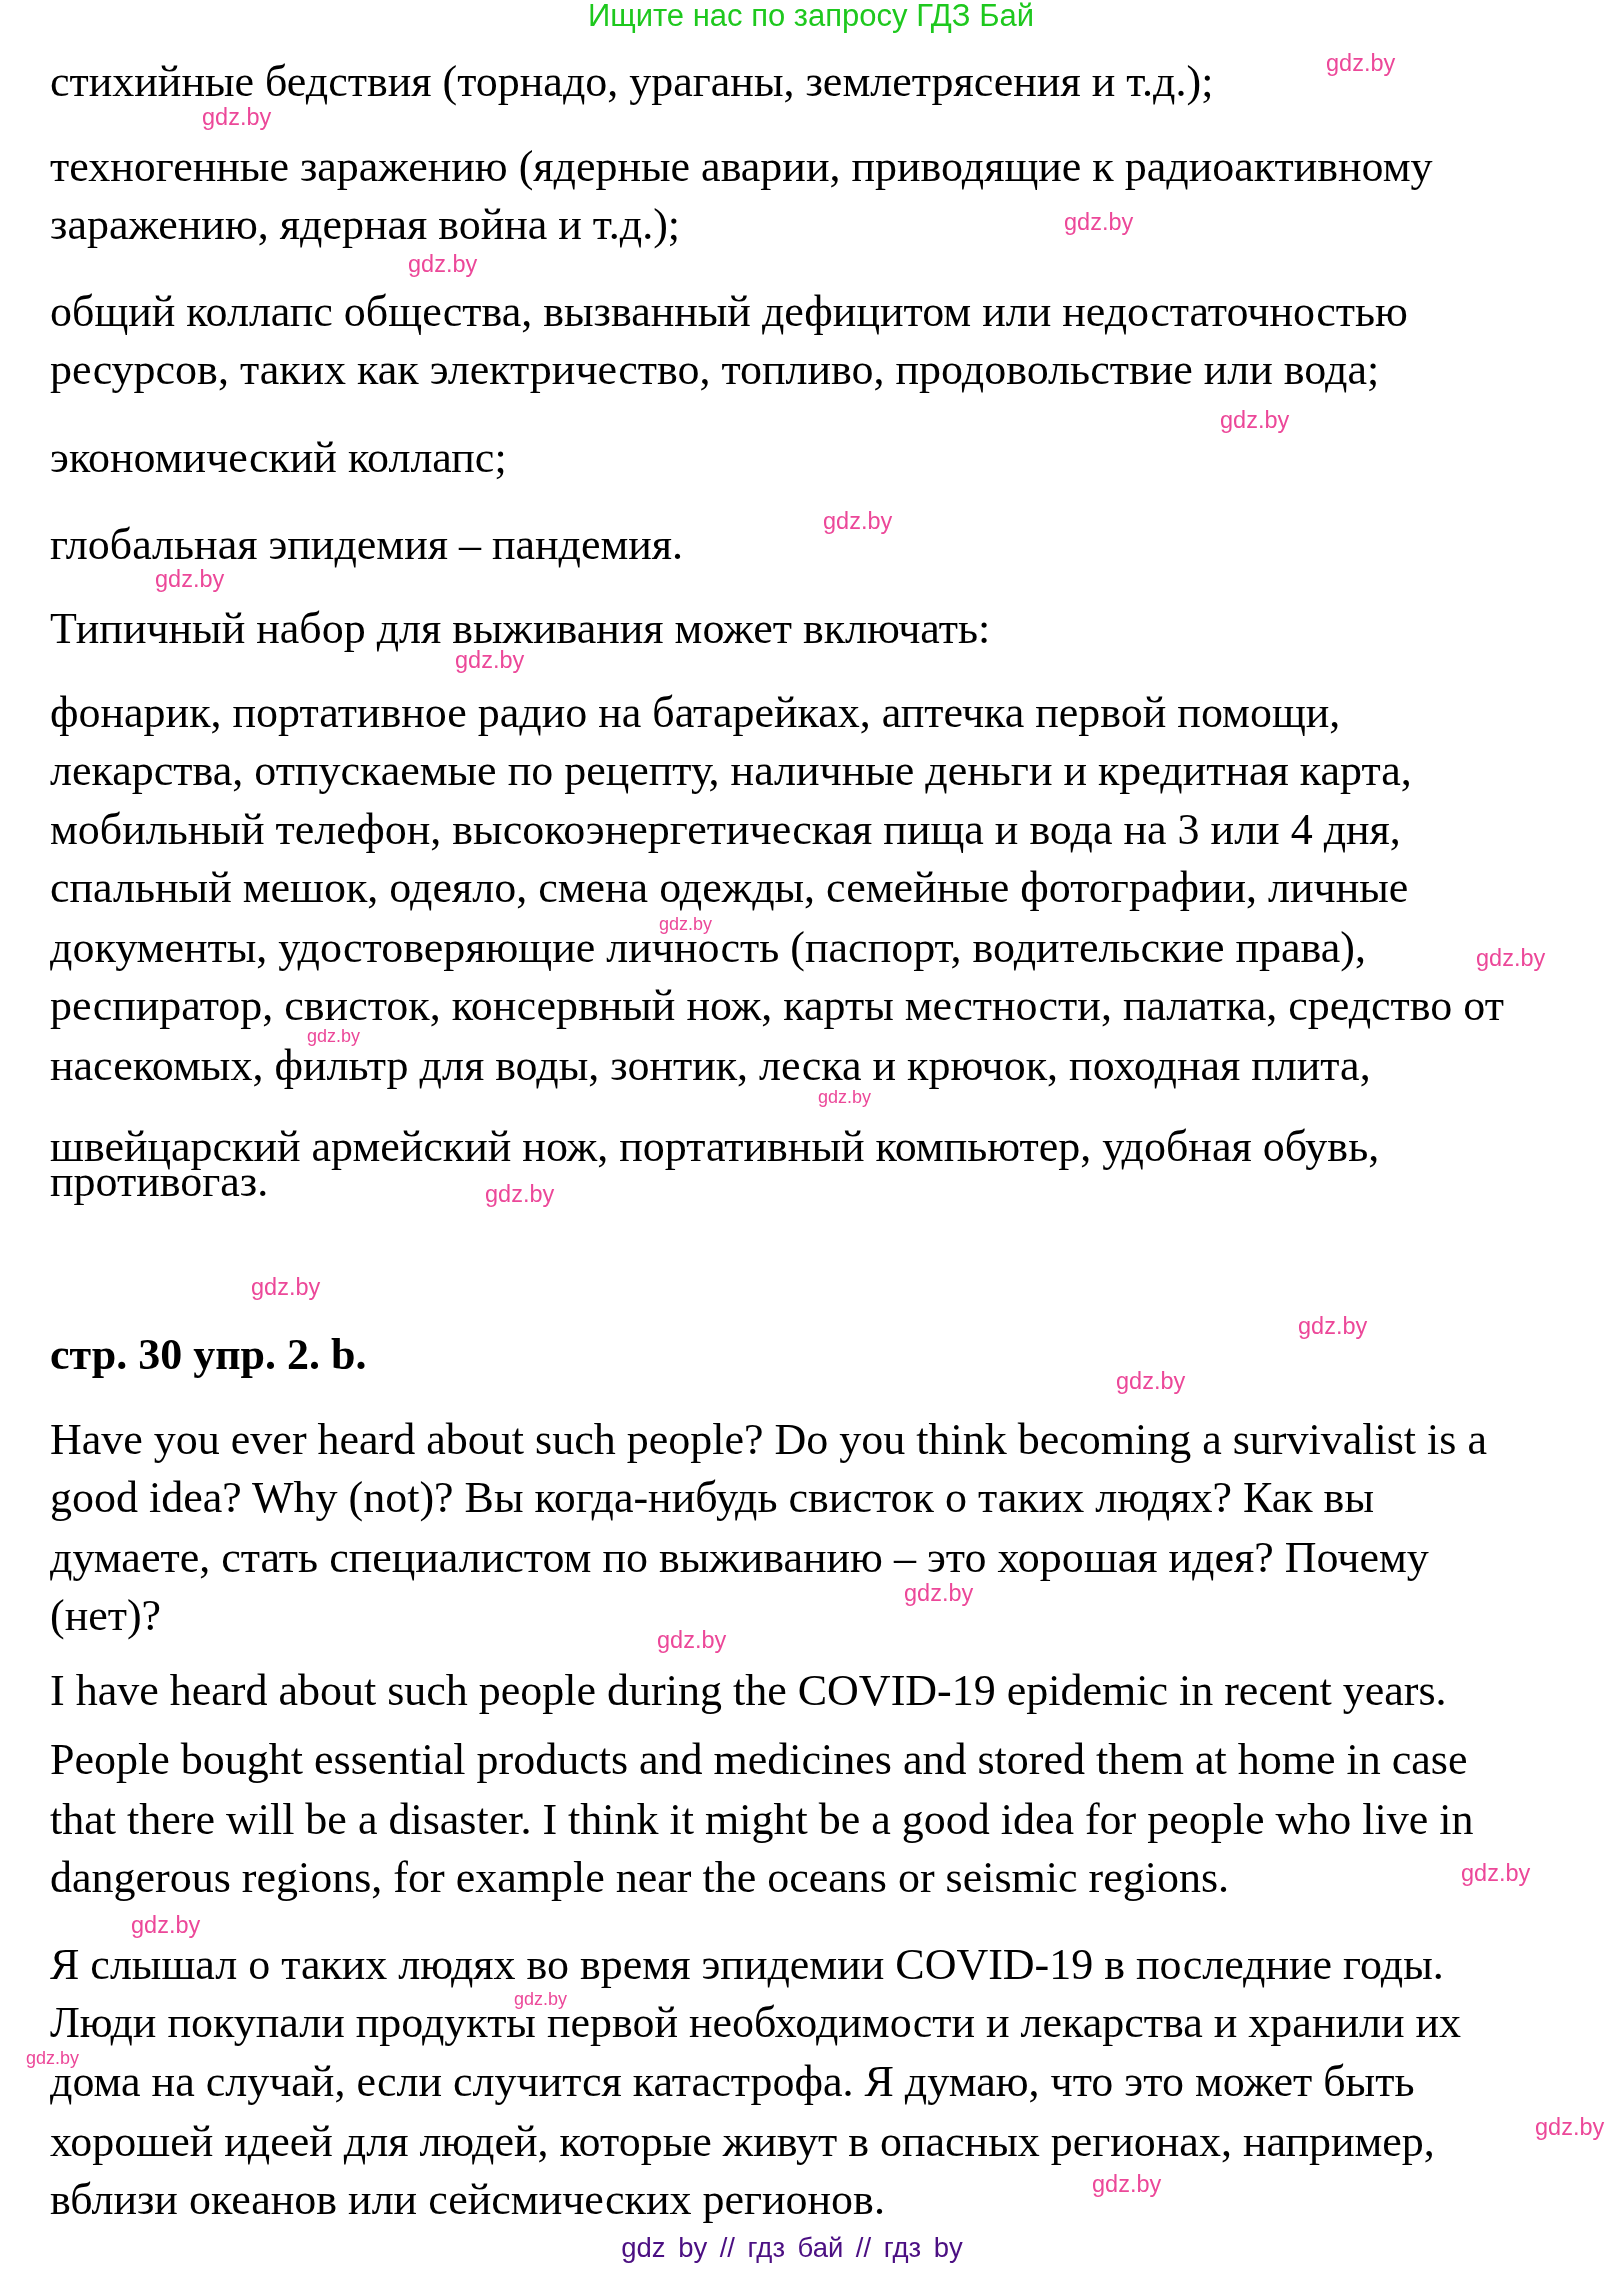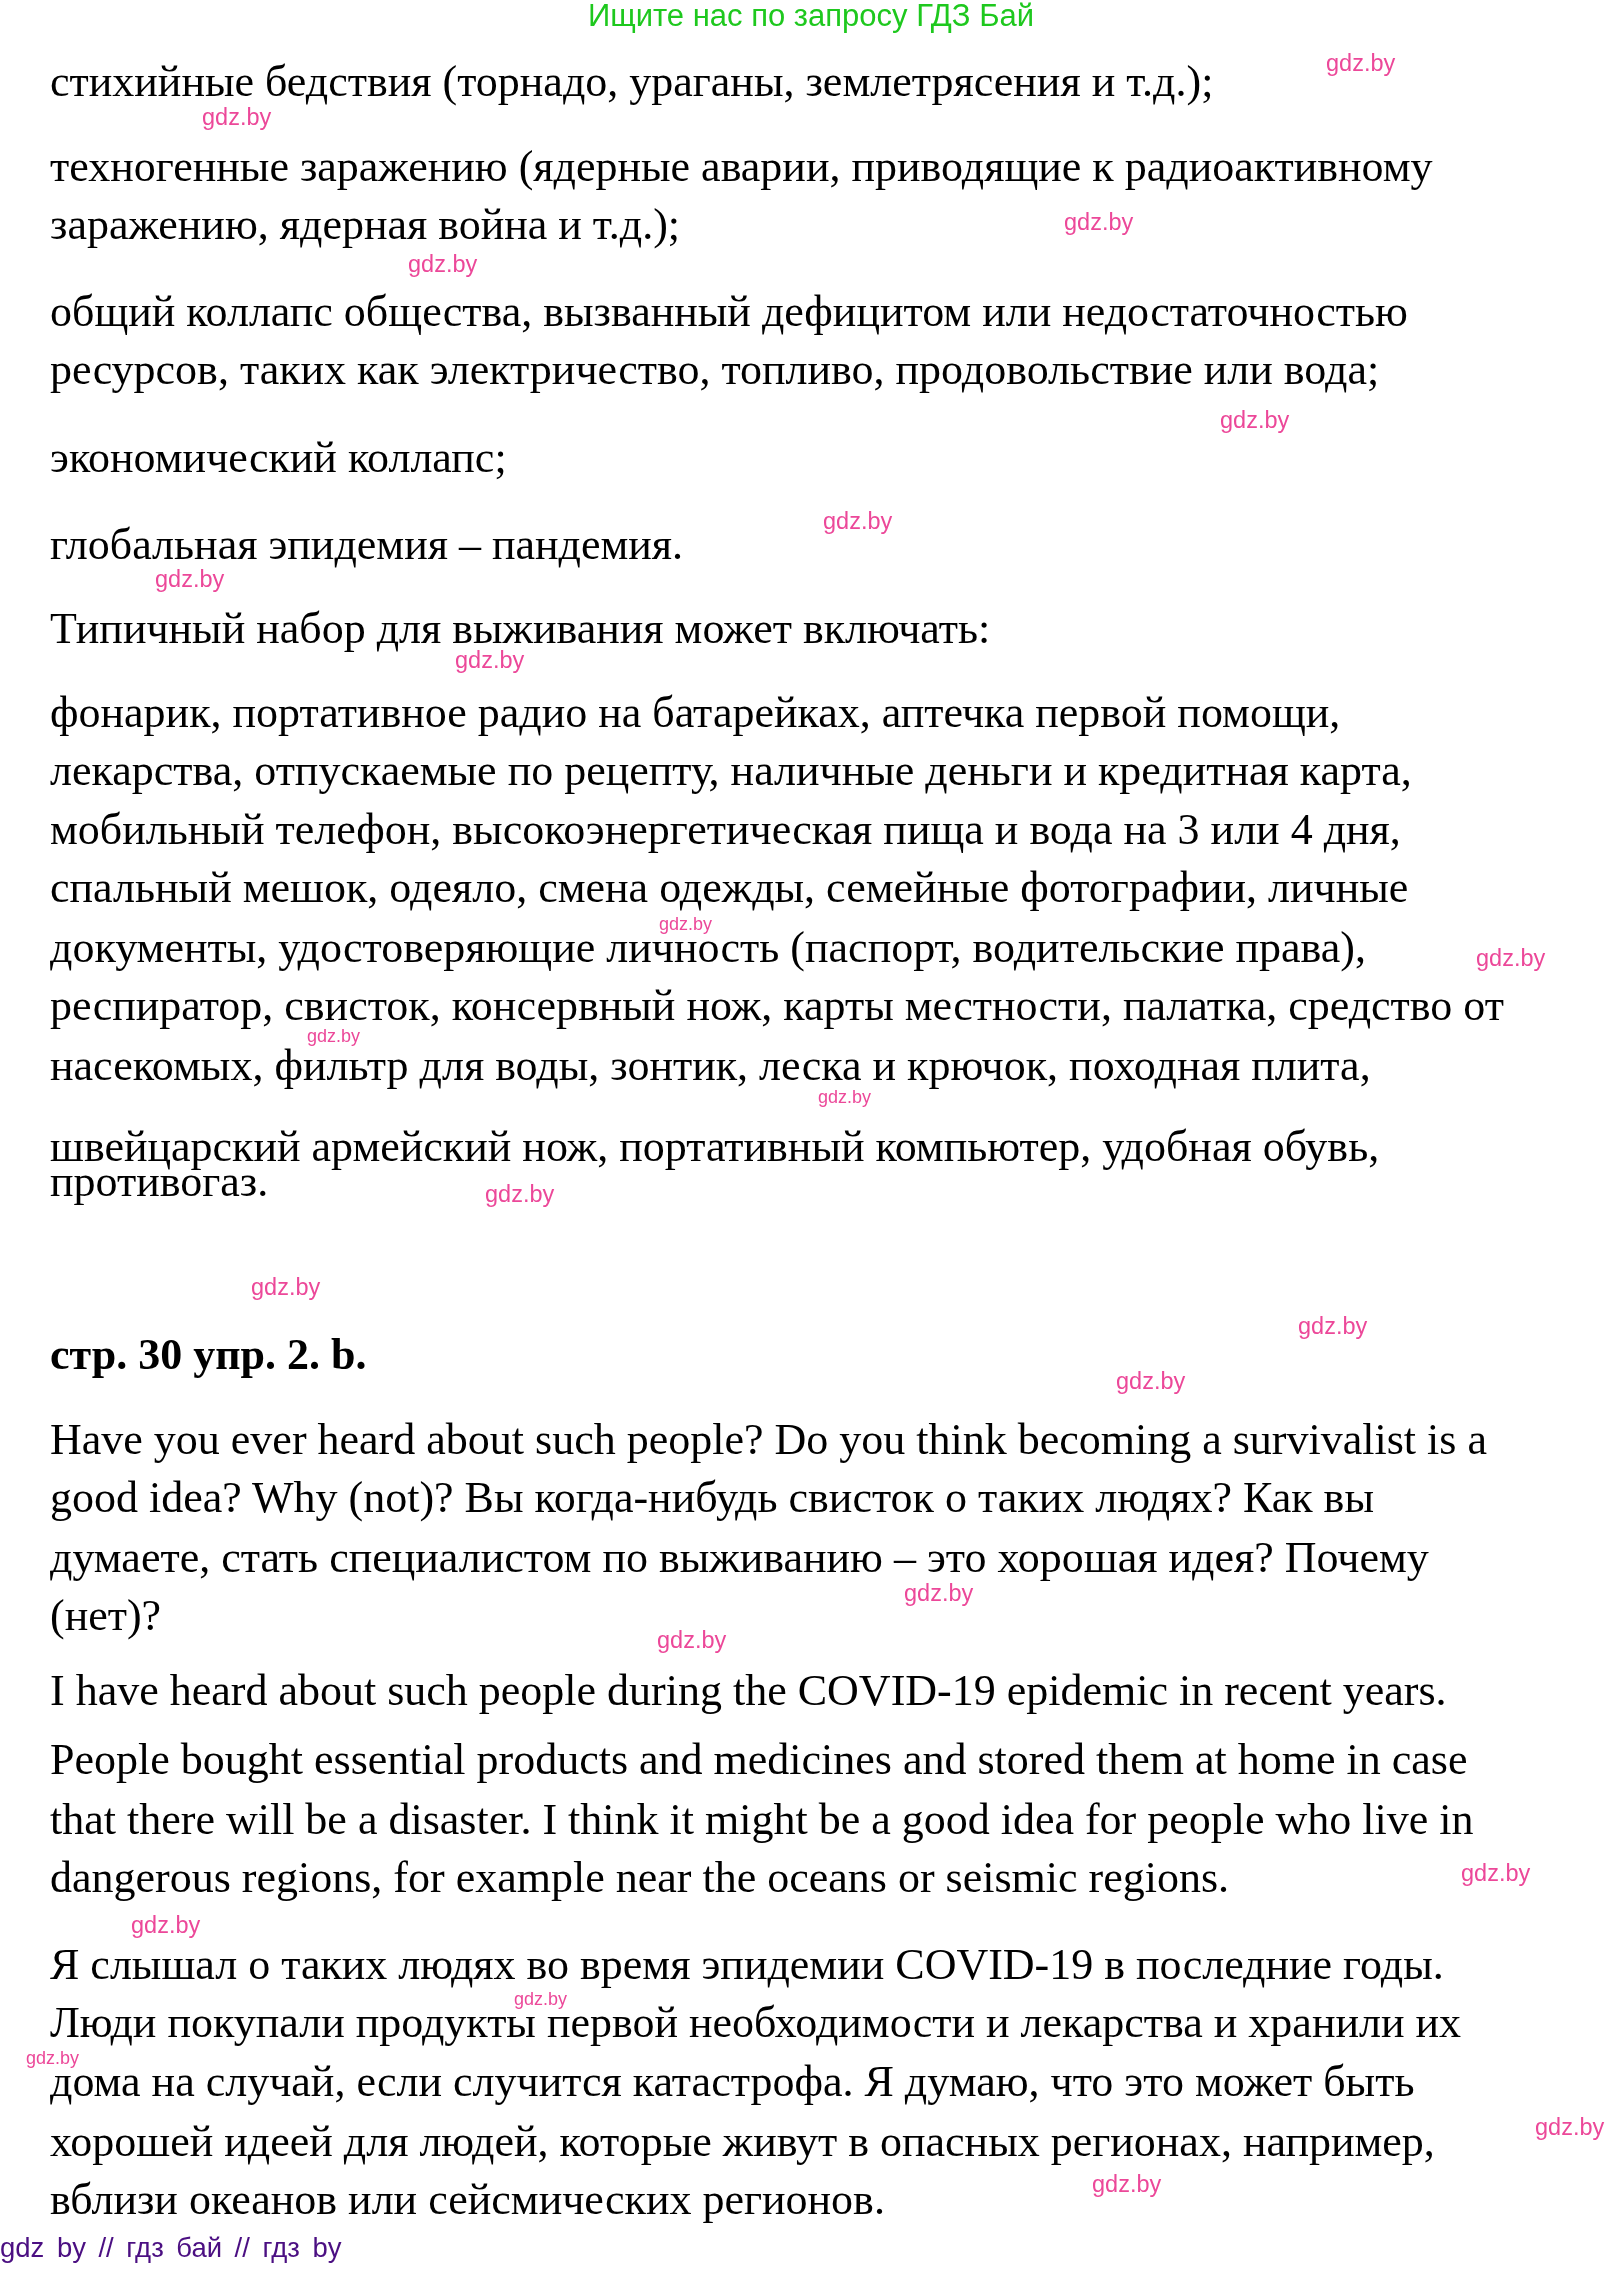--- a/index.html
+++ b/index.html
@@ -15,21 +15,21 @@
     line-height: 49px;
     margin-left: 24px;
   }
   .heading { font-weight: bold; }
   .wm {
     position: absolute; white-space: nowrap;
     font-family: "Liberation Sans", sans-serif; font-size: 23.5px; color: #ec4899;
     line-height: 26px;
   }
   .footer {
-    position: absolute; left: 0; top: 2232px; width: 1584px; text-align: left;
+    position: absolute; left: 0; top: 2232px; width: 1584px; text-align: center;
     font-family: "Liberation Sans", sans-serif; font-size: 27.5px; color: #4b0f82;
     line-height: 32px; word-spacing: 4.9px;
   }
 </style>
 </head>
 <body>
 
 <div class="top-banner">Ищите нас по запросу ГДЗ Бай</div>
 
 <div class="line" style="top:57px">стихийные бедствия (торнадо, ураганы, землетрясения и т.д.);</div>

